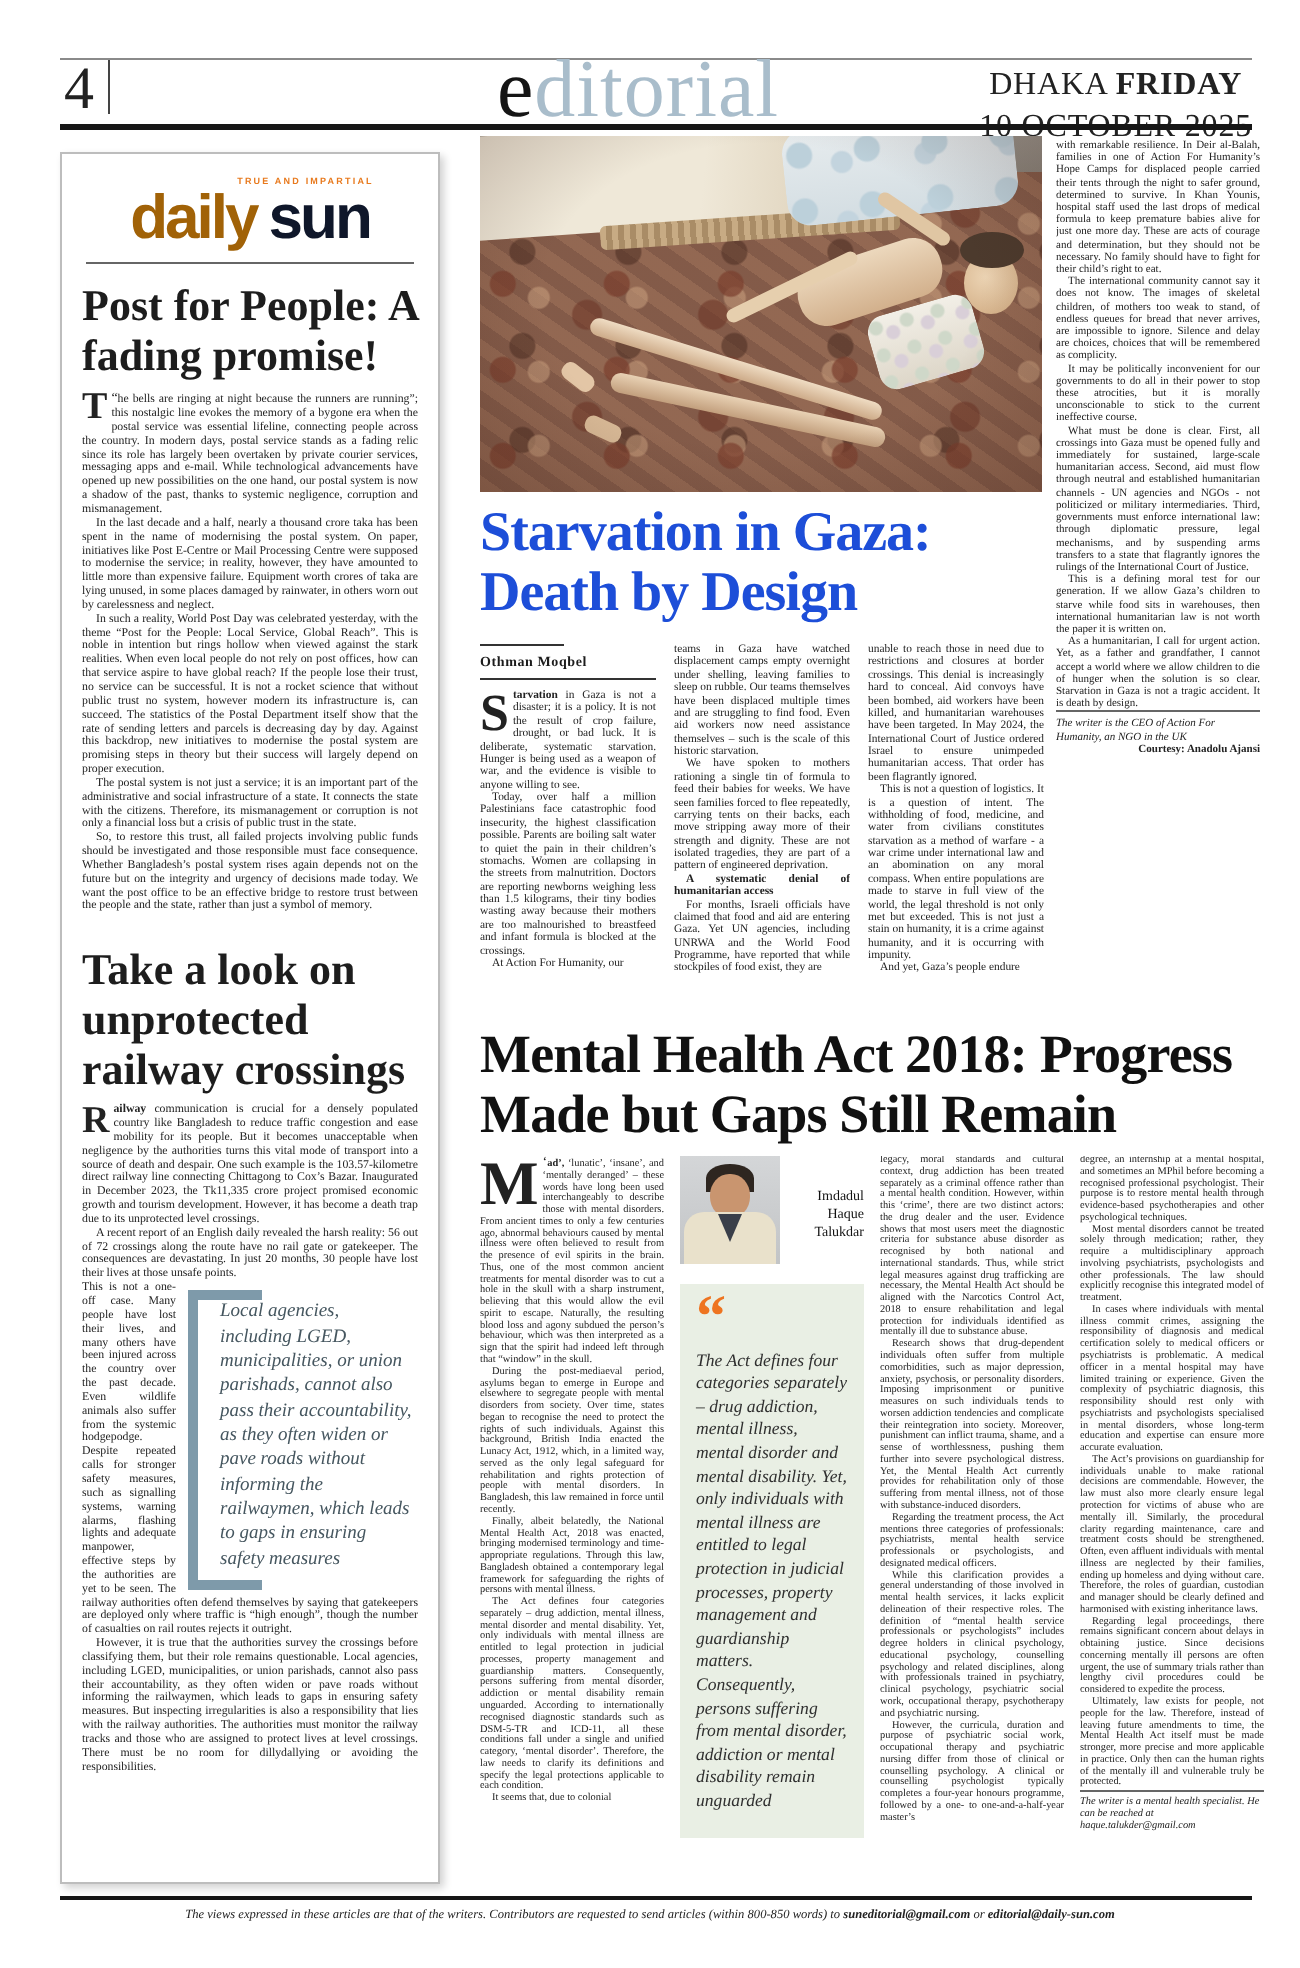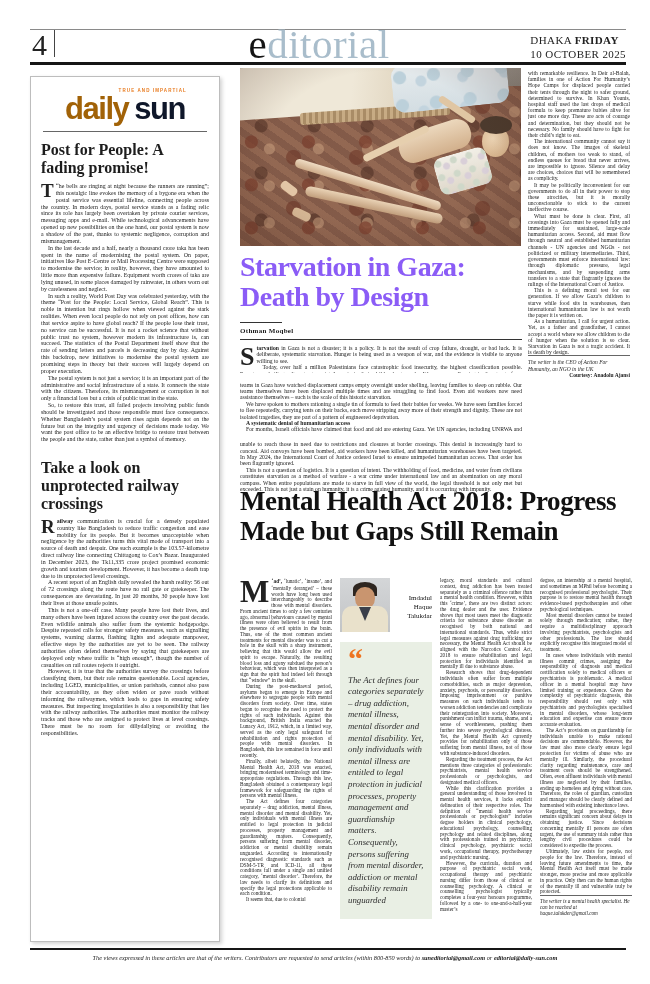--- a/index.html
+++ b/index.html
@@ -7,37 +7,37 @@
        font-family:"Liberation Serif",serif;overflow:hidden;}
 
   
   .hdr-topline{position:absolute;left:30px;right:24px;top:29px;border-top:1px solid #8a8a8a;}
   .page-num{position:absolute;left:32px;top:30px;font-size:30px;line-height:1;color:#222;}
   .page-num .bar{display:inline-block;width:1px;height:27px;background:#444;margin-left:7px;vertical-align:top;}
   .section-title{position:absolute;left:0;right:12px;top:24px;text-align:center;
                  font-size:41px;line-height:1;letter-spacing:.5px;}
   .section-title .e{color:#151515;}
   .section-title .rest{color:#a9bdcb;}
-  .dateline{position:absolute;right:24px;top:33px;text-align:left;font-size:11px;
+  .dateline{position:absolute;right:24px;top:33px;text-align:center;font-size:16px;
             line-height:1.3;letter-spacing:.4px;color:#222;}
   .hdr-rule{position:absolute;left:30px;right:24px;top:62px;height:3px;background:#161616;}
 
   
   .left-box{position:absolute;left:30px;top:76px;width:190px;height:866px;
             border:1px solid #bdbdbd;box-shadow:2px 2px 4px rgba(0,0,0,.18);
             padding:8px 10px;box-sizing:border-box;background:#fff;overflow:hidden;}
   .masthead{position:relative;text-align:center;padding-top:8px;}
   .masthead-line{font-family:"Liberation Sans",sans-serif;font-weight:bold;
                  font-size:31px;line-height:1;letter-spacing:-1.5px;display:inline-block;position:relative;}
   .m-daily{color:#a16207;}
   .m-sun{color:#0f172a;margin-left:6px;margin-top:44px;}
   .m-tagline{position:absolute;top:-4px;right:-2px;font-family:"Liberation Sans",sans-serif;
              font-weight:bold;font-size:4.5px;letter-spacing:1.1px;color:#e87a1e;}
   .masthead-rule{border-bottom:1.5px solid #666;margin:7px 2px 9px;}
-  .left-title{font-size:16px;line-height:1.12;font-weight:bold;color:#1d1d1d;margin:2px 0 5px;}
+  .left-title{font-size:22px;line-height:1.12;font-weight:bold;color:#1d1d1d;margin:2px 0 5px;}
   .left-text p{margin:0;font-size:5.9px;line-height:1.16;text-align:justify;color:#222;}
   .left-text p + p{text-indent:7px;}
   .dropcap{float:left;font-size:19px;line-height:15px;padding:1px 2px 0 0;font-weight:bold;color:#222;}
   .lead-q{font-size:7px;}
   .lead-bold{font-weight:bold;}
   .pull-quote{float:right;width:97px;margin:4px 0 3px 6px;padding:5px 2px 9px 11px;
               position:relative;border-left:5px solid #7e9aaa;
               font-style:italic;font-size:9.5px;line-height:1.3;color:#45565f;text-align:left;text-indent:0;}
   .pull-quote::before{content:"";position:absolute;top:0;left:0;width:32px;height:5px;background:#7e9aaa;}
   .pull-quote::after{content:"";position:absolute;bottom:0;left:0;width:32px;height:5px;background:#7e9aaa;}
@@ -89,41 +89,41 @@
              background-size:16px 14px,18px 15px,100% 100%;}
   .ph-head{position:absolute;left:242px;top:58px;width:27px;height:31px;border-radius:50%;
            background:radial-gradient(circle at 40% 40%, #ecd4b4, #cfa97f);}
   .ph-hair{position:absolute;left:240px;top:48px;width:32px;height:18px;border-radius:50%;
            background:#4c3a2d;}
   .ph-shade{position:absolute;left:0;top:0;width:100%;height:100%;
             background:radial-gradient(ellipse at 50% 45%, transparent 55%, rgba(60,30,20,.25));}
 
   
   .gaza-title{position:absolute;left:240px;top:252px;width:292px;font-size:28px;line-height:1.08;
-              font-weight:bold;color:#8b5cf6;letter-spacing:-.5px;}
-  .gaza-cols{position:absolute;left:240px;top:322px;width:282px;height:170px;display:flex;gap:9px;flex-direction:column;}
+              font-weight:bold;color:#1d4ed8;letter-spacing:-.5px;}
+  .gaza-cols{position:absolute;left:240px;top:322px;width:282px;height:170px;display:flex;gap:9px;}
   .ncol{flex:1;overflow:hidden;}
   .ncol p{margin:0;font-size:5.7px;line-height:1.12;text-align:justify;color:#222;}
   .ncol p + p{text-indent:6px;}
   .byline-block{margin-bottom:5px;}
   .byline-rule-top{width:42px;border-top:1.5px solid #333;margin-bottom:4px;}
   .byline-name{font-weight:bold;font-size:7px;letter-spacing:.3px;}
   .byline-rule-bot{border-top:1px solid #333;margin-top:4px;}
   .g-dropcap{float:left;font-size:26px;line-height:21px;padding:1px 2px 0 0;font-weight:bold;}
   .subhead{font-weight:bold;}
 
   .right-col{position:absolute;left:528px;top:70px;width:102px;height:424px;overflow:hidden;}
   .right-col p{margin:0;font-size:5.5px;line-height:1.13;text-align:justify;color:#222;}
   .right-col p + p{text-indent:6px;}
   .writer-note{border-top:1px solid #666;margin-top:5px;padding-top:3px;
                font-style:italic;font-size:5.5px;line-height:1.2;color:#333;text-align:left !important;text-indent:0 !important;}
   .courtesy{text-align:right !important;font-weight:bold;font-size:5.8px;margin-top:6px;text-indent:0 !important;}
 
   
-  .mental-title{position:absolute;left:240px;top:486px;width:400px;font-size:27px;line-height:1.12;
+  .mental-title{position:absolute;left:240px;top:512px;width:400px;font-size:27px;line-height:1.12;
                 font-weight:bold;color:#111;letter-spacing:-.4px;}
   .mental-cols{position:absolute;left:240px;top:578px;width:392px;height:364px;display:flex;gap:8px;}
   .mcol{flex:1;overflow:hidden;}
   .mcol p{margin:0;font-size:5.2px;line-height:1.11;text-align:justify;color:#222;}
   .mcol p + p{text-indent:6px;}
   .m-dropcap{float:left;font-size:31px;line-height:25px;padding:1px 2px 0 0;font-weight:bold;}
   .author{display:flex;gap:4px;align-items:flex-start;}
   .portrait{width:50px;height:54px;position:relative;overflow:hidden;flex:none;
             background:linear-gradient(#d4d6d8,#c2c4c6);}
   .po-hair{position:absolute;left:13px;top:4px;width:24px;height:14px;border-radius:50% 50% 0 0;background:#2e2620;}
@@ -174,20 +174,21 @@
     <p>The postal system is not just a service; it is an important part of the administrative and social infrastructure of a state. It connects the state with the citizens. Therefore, its mismanagement or corruption is not only a financial loss but a crisis of public trust in the state.</p>
     <p>So, to restore this trust, all failed projects involving public funds should be investigated and those responsible must face consequence. Whether Bangladesh’s postal system rises again depends not on the future but on the integrity and urgency of decisions made today. We want the post office to be an effective bridge to restore trust between the people and the state, rather than just a symbol of memory.</p>
   </div>
 
   <div class="article-gap"></div>
 
   <div class="left-title">Take a look on unprotected railway crossings</div>
   <div class="left-text">
     <p><span class="dropcap">R</span><span class="lead-bold">ailway</span><span> communication is crucial for a densely populated country like Bangladesh to reduce traffic congestion and ease mobility for its people. But it becomes unacceptable when negligence by the authorities turns this vital mode of transport into a source of death and despair. One such example is the 103.57-kilometre direct railway line connecting Chittagong to Cox’s Bazar. Inaugurated in December 2023, the Tk11,335 crore project promised economic growth and tourism development. However, it has become a death trap due to its unprotected level crossings.</span></p>
     <p>A recent report of an English daily revealed the harsh reality: 56 out of 72 crossings along the route have no rail gate or gatekeeper. The consequences are devastating. In just 20 months, 30 people have lost their lives at those unsafe points.</p>
+    <div class="pull-quote">Local agencies, including LGED, municipalities, or union parishads, cannot also pass their accountability, as they often widen or pave roads without informing the railwaymen, which leads to gaps in ensuring safety measures</div>
     <p>This is not a one-off case. Many people have lost their lives, and many others have been injured across the country over the past decade. Even wildlife animals also suffer from the systemic hodgepodge. Despite repeated calls for stronger safety measures, such as signalling systems, warning alarms, flashing lights and adequate manpower, effective steps by the authorities are yet to be seen. The railway authorities often defend themselves by saying that gatekeepers are deployed only where traffic is “high enough”, though the number of casualties on rail routes rejects it outright.</p>
     <p>However, it is true that the authorities survey the crossings before classifying them, but their role remains questionable. Local agencies, including LGED, municipalities, or union parishads, cannot also pass their accountability, as they often widen or pave roads without informing the railwaymen, which leads to gaps in ensuring safety measures. But inspecting irregularities is also a responsibility that lies with the railway authorities. The authorities must monitor the railway tracks and those who are assigned to protect lives at level crossings. There must be no room for dillydallying or avoiding the responsibilities.</p>
 
   </div>
 </div>
 
 <div class="photo" aria-label="Emaciated child lying on a patterned carpet">
   <div class="ph-wall"></div>
   <div class="ph-carpet"></div>
   <div class="ph-blanket"></div>

